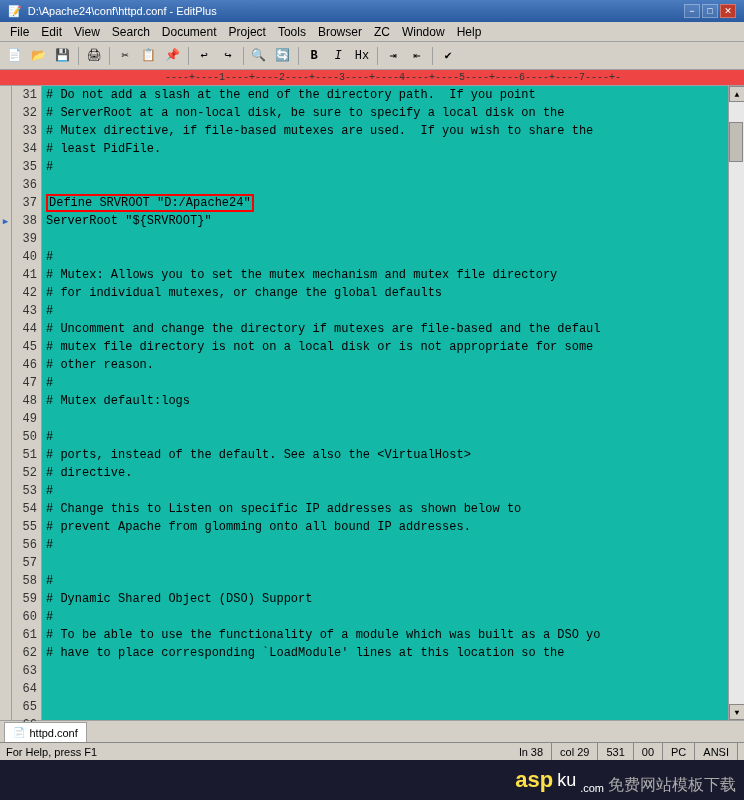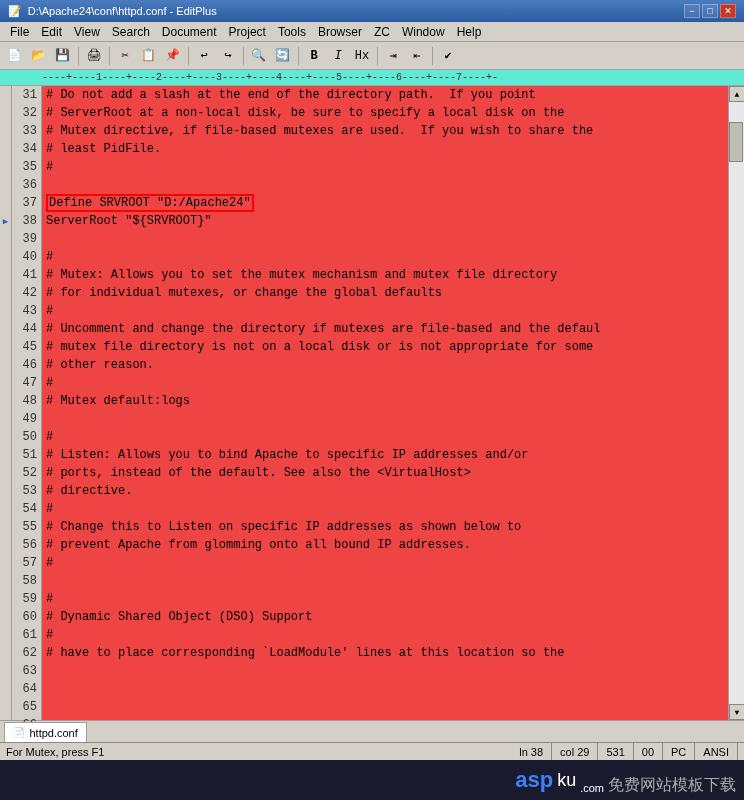--- a/index.html
+++ b/index.html
@@ -86,31 +86,32 @@
     }
     .toolbar-separator {
       width: 1px;
       height: 18px;
       background: #a0a0a0;
       margin: 0 2px;
     }
 
     
     .ruler {
-      background: #5eead4;
+      background: #ef4444;
       height: 16px;
       font-size: 10px;
       font-family: 'Courier New', monospace;
       color: #333;
       padding-left: 42px;
       line-height: 16px;
       border-bottom: 1px solid #a0a0a0;
       letter-spacing: 0;
       overflow: hidden;
       white-space: nowrap;
+      text-align: center;
     }
 
     
     .gutter-arrow {
       width: 12px;
       background: #d4d0c8;
       border-right: 1px solid #a0a0a0;
       flex-shrink: 0;
     }
 
@@ -130,21 +131,21 @@
       color: #333;
       line-height: 18px;
       font-family: 'Courier New', monospace;
     }
 
     
     .code-area {
       flex: 1;
       overflow-x: auto;
       overflow-y: hidden;
-      background: #ef4444;
+      background: #14b8a6;
     }
     .code-line {
       height: 18px;
       line-height: 18px;
       white-space: pre;
       font-size: 12px;
       font-family: 'Courier New', monospace;
       color: #000;
       padding-left: 4px;
       position: relative;
@@ -244,21 +245,21 @@
     .bottom-logo {
       height: 40px;
       background: #1a1a2e;
       display: flex;
       align-items: center;
       justify-content: flex-end;
       padding-right: 8px;
       gap: 4px;
     }
     .logo-asp {
-      color: #3b82f6;
+      color: #fde047;
       font-size: 22px;
       font-weight: bold;
       font-family: Arial, sans-serif;
     }
     .logo-ku {
       color: white;
       font-size: 18px;
       font-family: Arial, sans-serif;
     }
     .logo-com {
@@ -408,52 +409,52 @@
       <div class="code-line"># Mutex: Allows you to set the mutex mechanism and mutex file directory</div>
       <div class="code-line"># for individual mutexes, or change the global defaults</div>
       <div class="code-line">#</div>
       <div class="code-line"># Uncomment and change the directory if mutexes are file-based and the defaul</div>
       <div class="code-line"># mutex file directory is not on a local disk or is not appropriate for some</div>
       <div class="code-line"># other reason.</div>
       <div class="code-line">#</div>
       <div class="code-line"># Mutex default:logs</div>
       <div class="code-line"></div>
       <div class="code-line">#</div>
-      <div class="code-line"># Listen: Allows you to bind Apache to specific IP addresses and/or</div>
       <div class="code-line"># ports, instead of the default. See also the &lt;VirtualHost&gt;</div>
       <div class="code-line"># directive.</div>
       <div class="code-line">#</div>
       <div class="code-line"># Change this to Listen on specific IP addresses as shown below to</div>
       <div class="code-line"># prevent Apache from glomming onto all bound IP addresses.</div>
       <div class="code-line">#</div>
       <div class="code-line"></div>
       <div class="code-line">#</div>
       <div class="code-line"># Dynamic Shared Object (DSO) Support</div>
       <div class="code-line">#</div>
+      <div class="code-line"># To be able to use the functionality of a module which was built as a DSO yo</div>
       <div class="code-line"># have to place corresponding `LoadModule' lines at this location so the</div>
     </div>
 
   <div class="scrollbar-v">
     <div class="scroll-arrow">▲</div>
     <div class="scroll-track">
       <div class="scroll-thumb"></div>
     </div>
     <div class="scroll-arrow">▼</div>
   </div>
 </div>
 
 <div class="tab-bar">
   <div class="tab">
     <span class="tab-icon">📄</span>
     <span>httpd.conf</span>
   </div>
 </div>
 
 <div class="status-bar">
-  <span class="status-help">For Mutex, press F1</span>
+  <span class="status-help">For Help, press F1</span>
   <span class="status-section">ln 38</span>
   <span class="status-section">col 29</span>
   <span class="status-section">531</span>
   <span class="status-section">00</span>
   <span class="status-section">PC</span>
   <span class="status-section">ANSI</span>
 </div>
 
 <div class="bottom-logo">
   <span class="logo-asp">asp</span>

